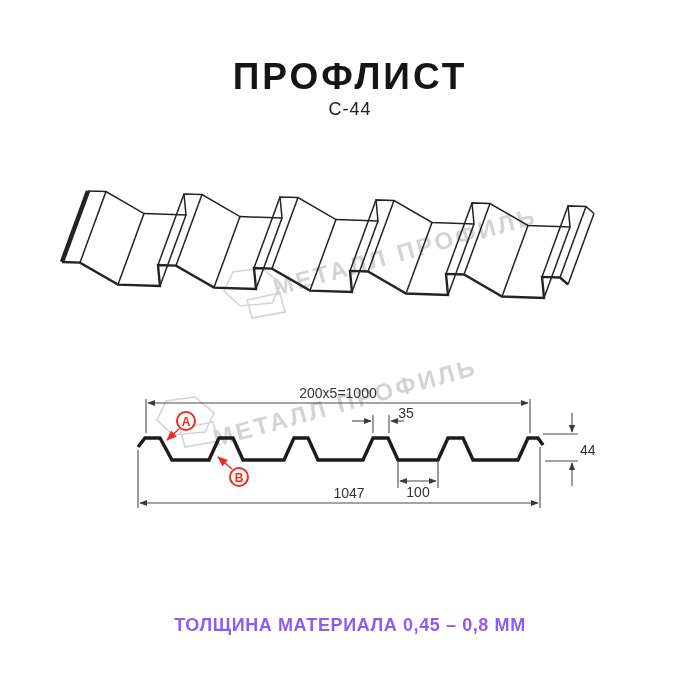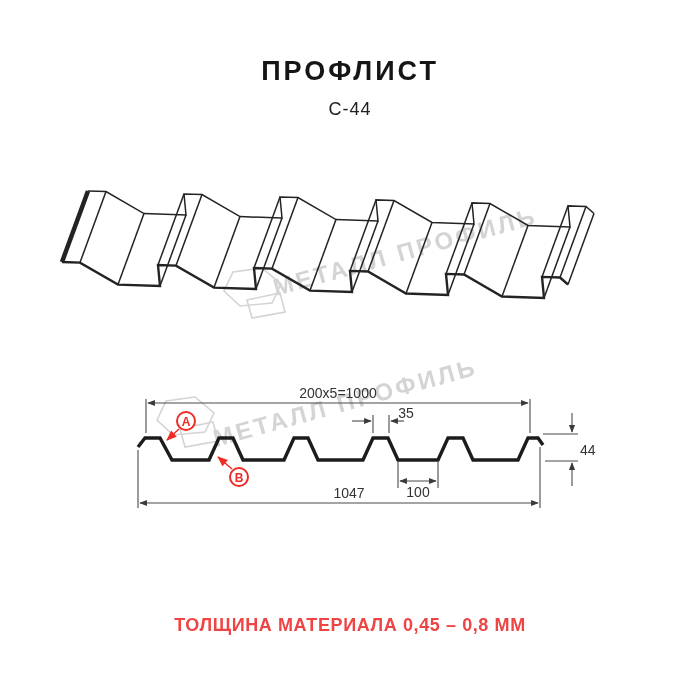--- a/index.html
+++ b/index.html
@@ -1,23 +1,23 @@
 <!DOCTYPE html>
 <html><head>
 <meta charset="utf-8">
 <style>
   html,body{margin:0;padding:0;background:#ffffff;}
   body{width:700px;height:700px;position:relative;overflow:hidden;
        font-family:"Liberation Sans",sans-serif;}
   .title{position:absolute;top:56px;left:0;width:700px;text-align:center;
-         font-size:27px;font-weight:800;letter-spacing:3px;color:#151515;}
+         font-size:37px;font-weight:800;letter-spacing:3px;color:#151515;}
   .subtitle{position:absolute;top:99px;left:0;width:700px;text-align:center;
          font-size:18px;font-weight:400;letter-spacing:1px;color:#202020;}
   .footer{position:absolute;top:615px;left:0;width:700px;text-align:center;
-         font-size:18px;font-weight:700;letter-spacing:0.6px;color:#ef4444;}
+         font-size:18px;font-weight:700;letter-spacing:0.6px;color:#8b5cf6;}
   svg{position:absolute;top:0;left:0;}
   .dimtxt{font-size:14px;fill:#333;}
   .wmtxt{font-size:24px;font-weight:700;letter-spacing:3px;fill:#d4d4d4;}
   .ablbl{font-size:12px;font-weight:700;}
 </style>
 </head>
 <body>
 
 <div class="title">ПРОФЛИСТ</div>
 <div class="subtitle">С-44</div>

